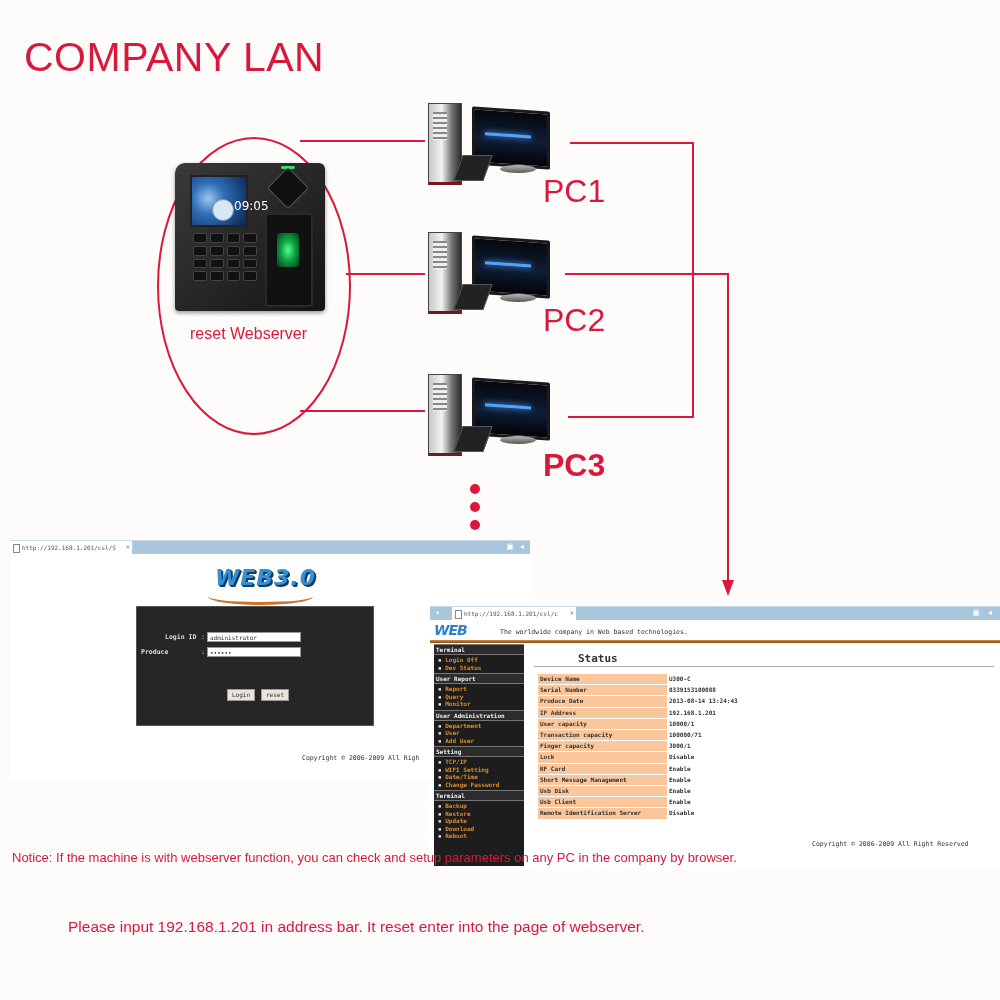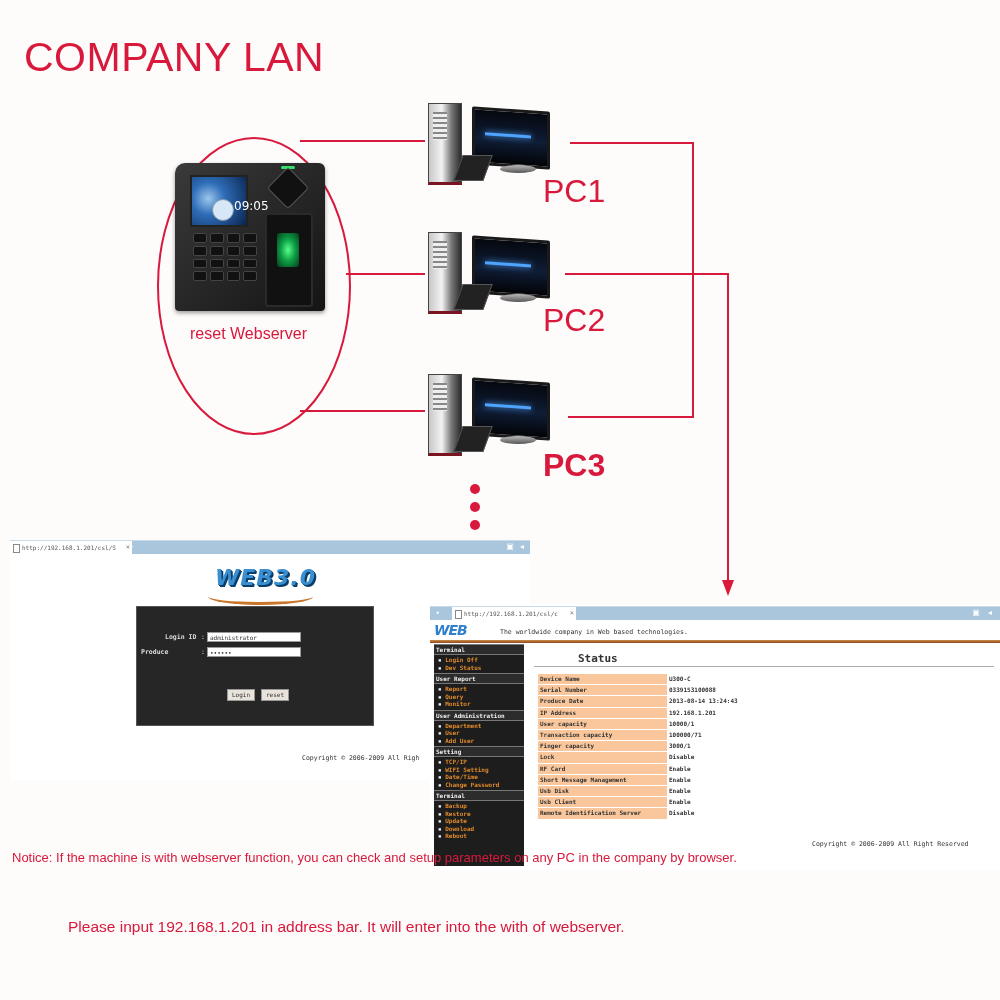--- a/index.html
+++ b/index.html
@@ -273,13 +273,13 @@
       <tr>
           <td class="k">Remote Identification Server</td>
           <td class="v">Disable</td>
         </tr>
     </tbody>
   </table>
   <div class="copyright mono" style="left:382px;top:236px;">Copyright © 2006-2009 All Right Reserved</div>
 </div>
 
 <div id="notice1" class="abs">Notice: If the machine is with webserver function, you can check and setup parameters on any PC in the company by browser.</div>
-<div id="notice2" class="abs">Please input 192.168.1.201 in address bar. It will enter into the with of webserver.</div>
+<div id="notice2" class="abs">Please input 192.168.1.201 in address bar. It reset enter into the page of webserver.</div>
 
 </body></html>

